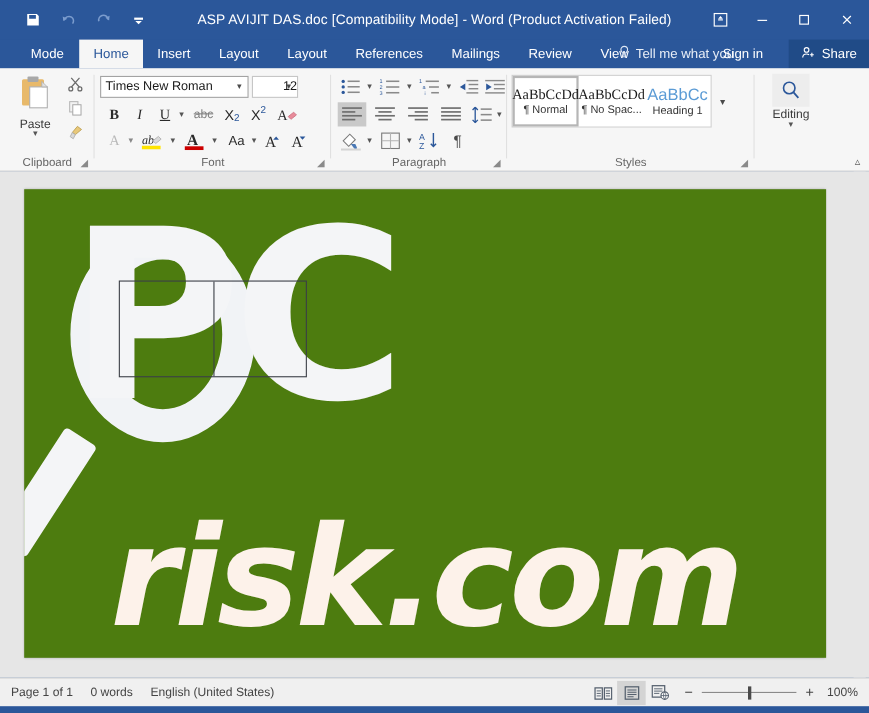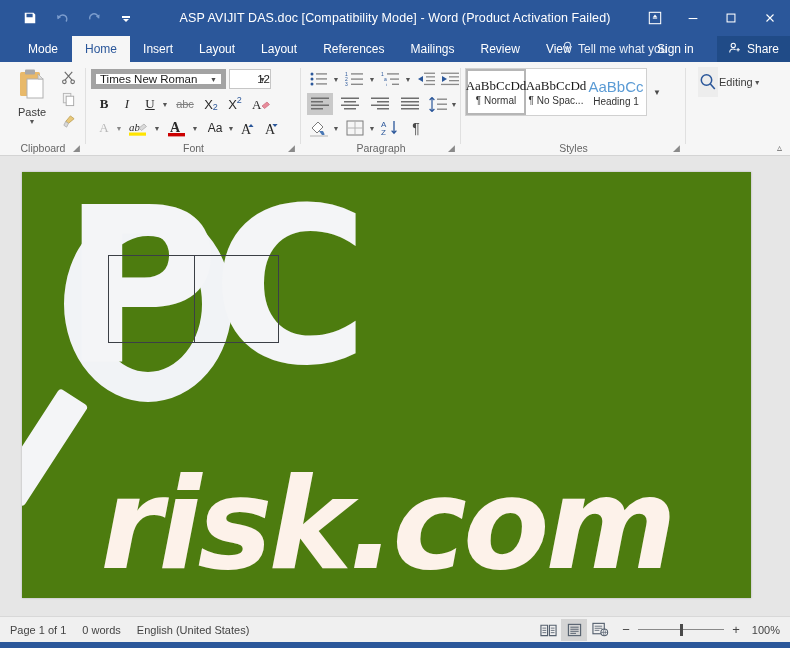--- a/index.html
+++ b/index.html
@@ -84,21 +84,21 @@
   }
   .paste-label { font-size: 11px; color: #3b3b3b; }
   .paste-caret { font-size: 7px; color: #555; line-height: 5px; }
   .clip-small { position: absolute; left: 56px; width: 24px; height: 22px;
     display: flex; align-items: center; justify-content: center; }
 
   
   #g-font { left: 86px; width: 215px; }
   .fontname {
     position: absolute; left: 5px; top: 7px; width: 135px; height: 20px;
-    background: #ffffff; border: 5px solid #a3a3a3;
+    background: #ffffff; border: 1px solid #a3a3a3;
     display: flex; align-items: center; padding-left: 4px;
     font-size: 11.5px; color: #1a1a1a;
   }
   .fontname .cb-caret { position: absolute; right: 4px; font-size: 7px; color: #4a4a4a; }
   .fontsize {
     position: absolute; left: 143px; top: 7px; width: 42px; height: 20px;
     background: #ffffff; border: 1px solid #c6c6c6;
     display: flex; align-items: center; padding-left: 4px;
     font-size: 11.5px; color: #1a1a1a; justify-content: flex-end;
   }
@@ -130,21 +130,21 @@
   .style-more {
     position: absolute; left: 188px; top: 6px; width: 16px; height: 48px;
     display: flex; align-items: center; justify-content: center;
     font-size: 8px; color: #4a4a4a;
   }
 
   
   #g-editing { left: 686px; width: 66px; }
   .editing-btn {
     position: absolute; left: 12px; top: 5px; width: 42px;
-    display: flex; flex-direction: row; align-items: center; gap: 1px;
+    display: flex; flex-direction: column; align-items: center; gap: 1px;
   }
   .editing-icon {
     width: 34px; height: 30px; background: #ededed;
     display: flex; align-items: center; justify-content: center;
   }
   .editing-label { font-size: 11px; color: #3b3b3b; }
   .editing-caret { font-size: 7px; color: #555; line-height: 5px; }
   .ribbon-collapse {
     position: absolute; right: 8px; bottom: 2px; font-size: 10px; color: #666;
   }

